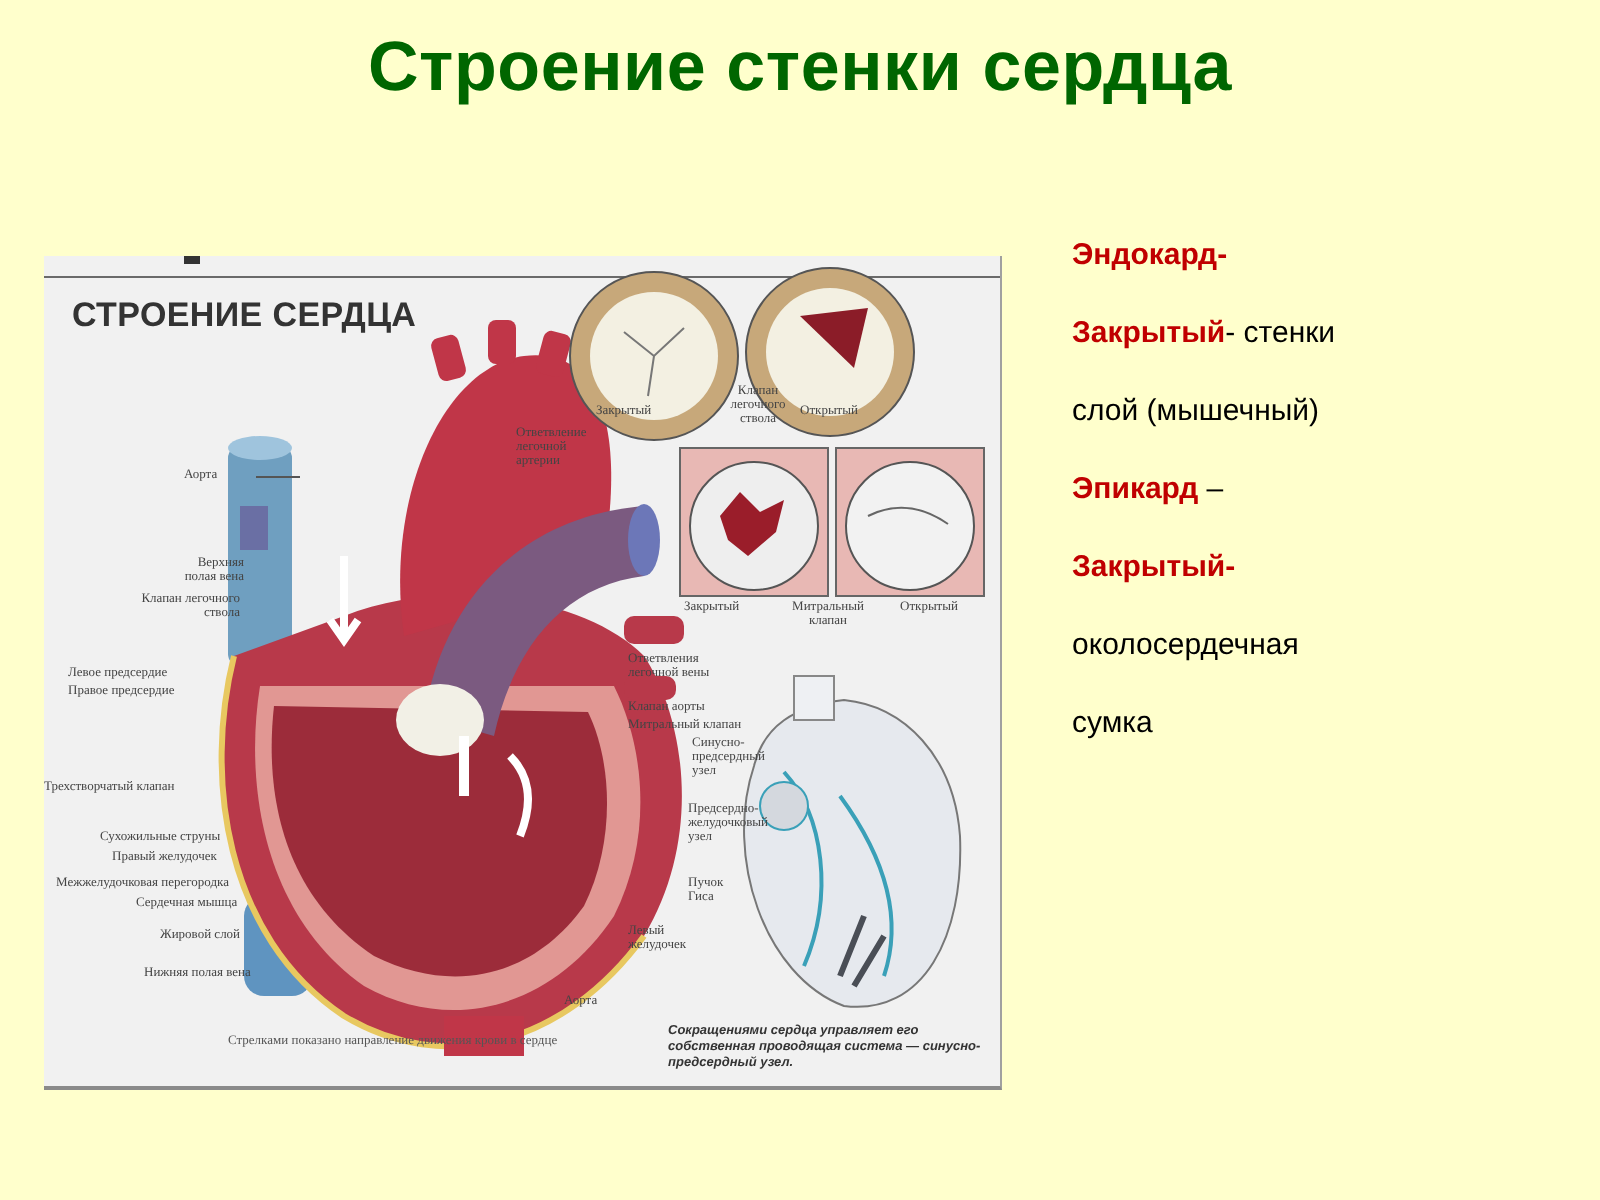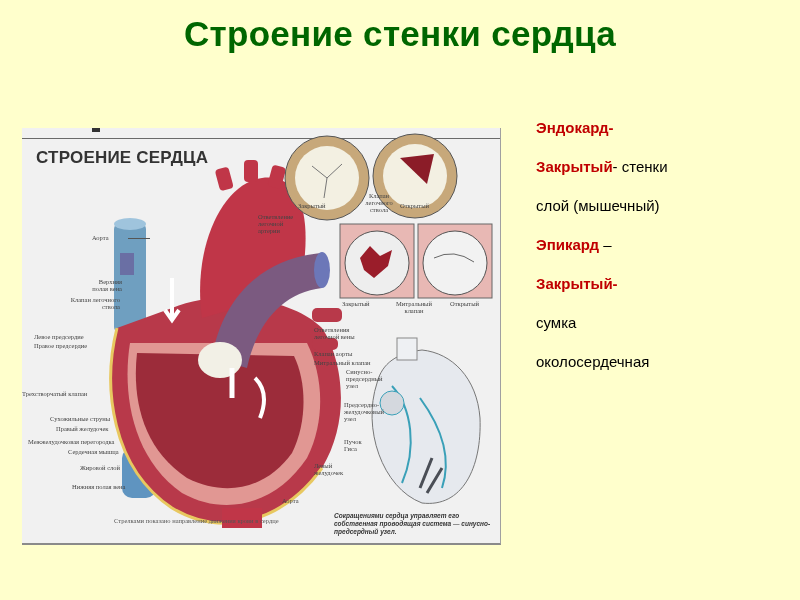--- a/index.html
+++ b/index.html
@@ -135,15 +135,15 @@
   <div class="caption" style="left:92px;top:389px;">Стрелками показано направление движения крови в сердце</div>
   <div class="caption2" style="left:312px;top:384px;width:160px;">Сокращениями сердца управляет его собственная проводящая система — синусно-предсердный узел.</div>
 </div>
 
 <div class="defs">
   <span class="line"><span class="term">Эндокард</span><span class="term">-</span></span>
   <span class="line"><span class="term">Закрытый</span><span>- стенки</span></span>
   <span class="line">слой (мышечный)</span>
   <span class="line"><span class="term">Эпикард</span><span> –</span></span>
   <span class="line"><span class="term">Закрытый</span><span class="term">-</span></span>
+  <span class="line">околосердечная</span>
   <span class="line">сумка</span>
-  <span class="line">околосердечная</span>
 </div>
 
 </body></html>

